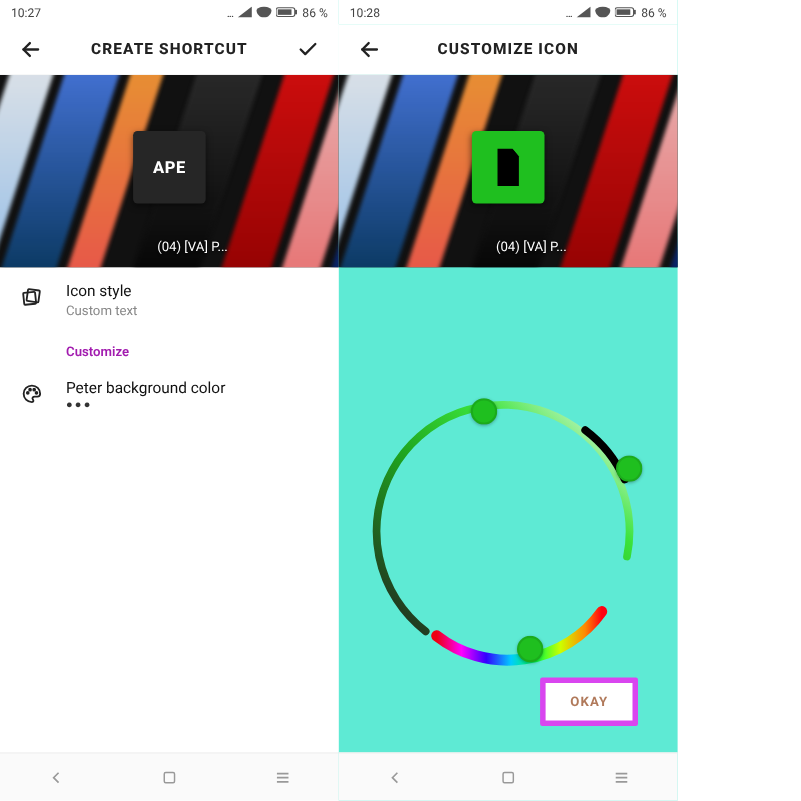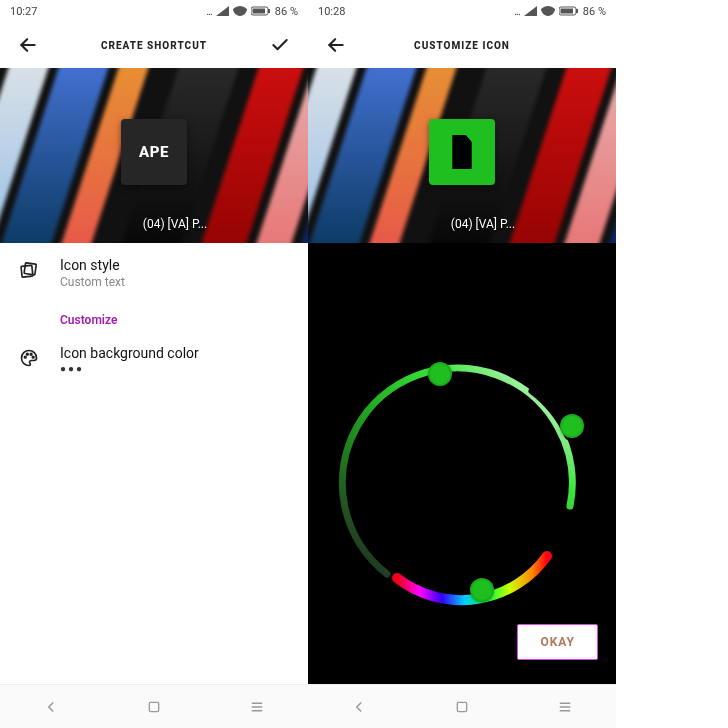--- a/index.html
+++ b/index.html
@@ -1,27 +1,27 @@
 <!DOCTYPE html>
 <html><head>
 <meta charset="utf-8">
 <style>
 * { margin: 0; padding: 0; box-sizing: border-box; font-family: -apple-system, BlinkMacSystemFont, "Segoe UI", Roboto, sans-serif; }
 body { width: 728px; height: 728px; display: flex; background: #fff; overflow: hidden; }
 .screen { width: 308px; height: 728px; display: flex; flex-direction: column; position: relative; }
 .screen-left { background: #fff; }
-.screen-right { background: #000000; }
+.screen-right { background: #5eead4; }
 
 .statusbar { height: 22px; display: flex; align-items: center; justify-content: space-between; padding: 0 10px; font-size: 11px; color: #444; background: transparent; position: relative; z-index: 10; }
 .statusbar .icons { display: flex; align-items: center; gap: 4px; }
 .statusbar .sigdots { letter-spacing: -1px; }
 .statusbar svg { display: block; }
 
 .appbar { height: 46px; display: flex; align-items: center; justify-content: space-between; padding: 0 12px; background: #fff; position: relative; z-index: 10; }
-.appbar .title { flex: 1; text-align: center; font-weight: 800; font-size: 10px; letter-spacing: 1px; text-transform: uppercase; color: #222; }
+.appbar .title { flex: 1; text-align: center; font-weight: 800; font-size: 14px; letter-spacing: 1px; text-transform: uppercase; color: #222; }
 .appbar .iconbtn { width: 32px; height: 32px; display: flex; align-items: center; justify-content: center; cursor: pointer; }
 
 .hero { height: 175px; position: relative; overflow: hidden; background: #111; }
 .hero .streaks { position: absolute; inset: 0; }
 .streak { position: absolute; top: -40px; bottom: -40px; width: 40px; transform: skewX(-18deg); filter: blur(2px); opacity: 0.9; }
 .hero .tile { position: absolute; left: 50%; top: 48%; transform: translate(-50%, -50%); width: 66px; height: 66px; border-radius: 4px; display: flex; align-items: center; justify-content: center; box-shadow: 0 2px 6px rgba(0,0,0,0.5); }
 .hero .tile.dark { background: #262626; color: #fff; font-weight: 800; font-size: 15px; letter-spacing: 0.5px; }
 .hero .tile.green { background: #1fbf1f; }
 .hero .caption { position: absolute; left: 50%; bottom: 12px; transform: translateX(-50%); color: #fff; font-size: 12px; text-shadow: 0 1px 2px rgba(0,0,0,0.8); margin-left: 21px; }
 
@@ -30,21 +30,21 @@
 .listitem .icon { width: 22px; height: 22px; flex-shrink: 0; display: flex; align-items: center; justify-content: center; color: #222; margin-top: 2px; }
 .listitem .texts { display: flex; flex-direction: column; gap: 2px; }
 .listitem .primary { font-size: 14px; color: #111; }
 .listitem .secondary { font-size: 12px; color: #888; }
 .section-label { color: #a21caf; font-size: 12px; font-weight: 600; margin-left: 42px; margin-top: 6px; }
 
 .colorarea { flex: 1; display: flex; align-items: center; justify-content: center; position: relative; }
 .colorwheel { position: relative; width: 260px; height: 260px; }
 .handle { position: absolute; width: 24px; height: 24px; border-radius: 50%; background: #1fbf1f; border: 2px solid rgba(0,0,0,0.1); box-shadow: 0 1px 3px rgba(0,0,0,0.3); transform: translate(-50%, -50%); cursor: grab; }
 
-.okbtn { position: absolute; right: 18px; bottom: 68px; padding: 10px 22px; border: 1px solid #d946ef; background: #fff; color: #b0795a; font-weight: 700; font-size: 12px; letter-spacing: 1px; border-radius: 2px; cursor: pointer; }
+.okbtn { position: absolute; right: 36px; bottom: 68px; padding: 10px 22px; border: 5px solid #d946ef; background: #fff; color: #b0795a; font-weight: 700; font-size: 12px; letter-spacing: 1px; border-radius: 2px; cursor: pointer; }
 
 .navbar { position: absolute; bottom: 0; left: 0; right: 0; height: 44px; background: #fafafa; border-top: 1px solid #eee; display: flex; align-items: center; justify-content: space-around; }
 .navbar .nbtn { width: 60px; height: 44px; display: flex; align-items: center; justify-content: center; color: #888; cursor: pointer; }
 </style>
 </head>
 <body>
 
 <div class="screen screen-left">
 
   <div class="statusbar">
@@ -120,21 +120,21 @@
       <div class="icon">
         <svg width="20" height="20" viewBox="0 0 24 24" fill="none" stroke="#222" stroke-width="2">
             <path d="M12 3 C7 3 3 7 3 12 C3 17 7 21 12 21 C14 21 14 19 13 18 C12 17 13 15 15 15 L18 15 C20 15 21 14 21 12 C21 7 17 3 12 3 Z"></path>
             <circle cx="7.5" cy="11" r="1" fill="#222"></circle>
             <circle cx="10" cy="7.5" r="1" fill="#222"></circle>
             <circle cx="14.5" cy="7.5" r="1" fill="#222"></circle>
             <circle cx="17" cy="11" r="1" fill="#222"></circle>
           </svg>
       </div>
       <div class="texts">
-        <span class="primary">Icon background color</span>
+        <span class="primary">Peter background color</span>
         <span class="secondary" style="letter-spacing:2px; font-size:10px; color:#333;">●●●</span>
       </div>
     </div>
 
   </div>
 
   <div class="navbar">
     <div class="nbtn">
         <svg width="18" height="18" viewBox="0 0 24 24" fill="none" stroke="#999" stroke-width="2">
           <polyline points="15 6 9 12 15 18"></polyline>

